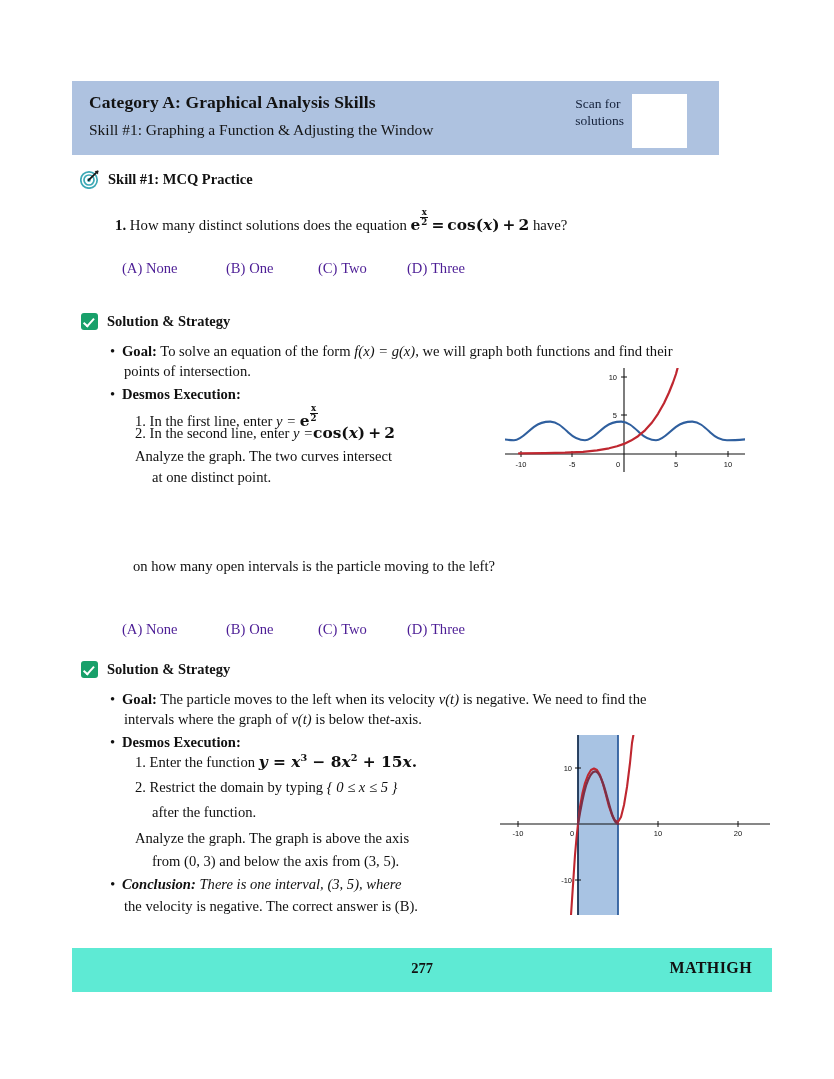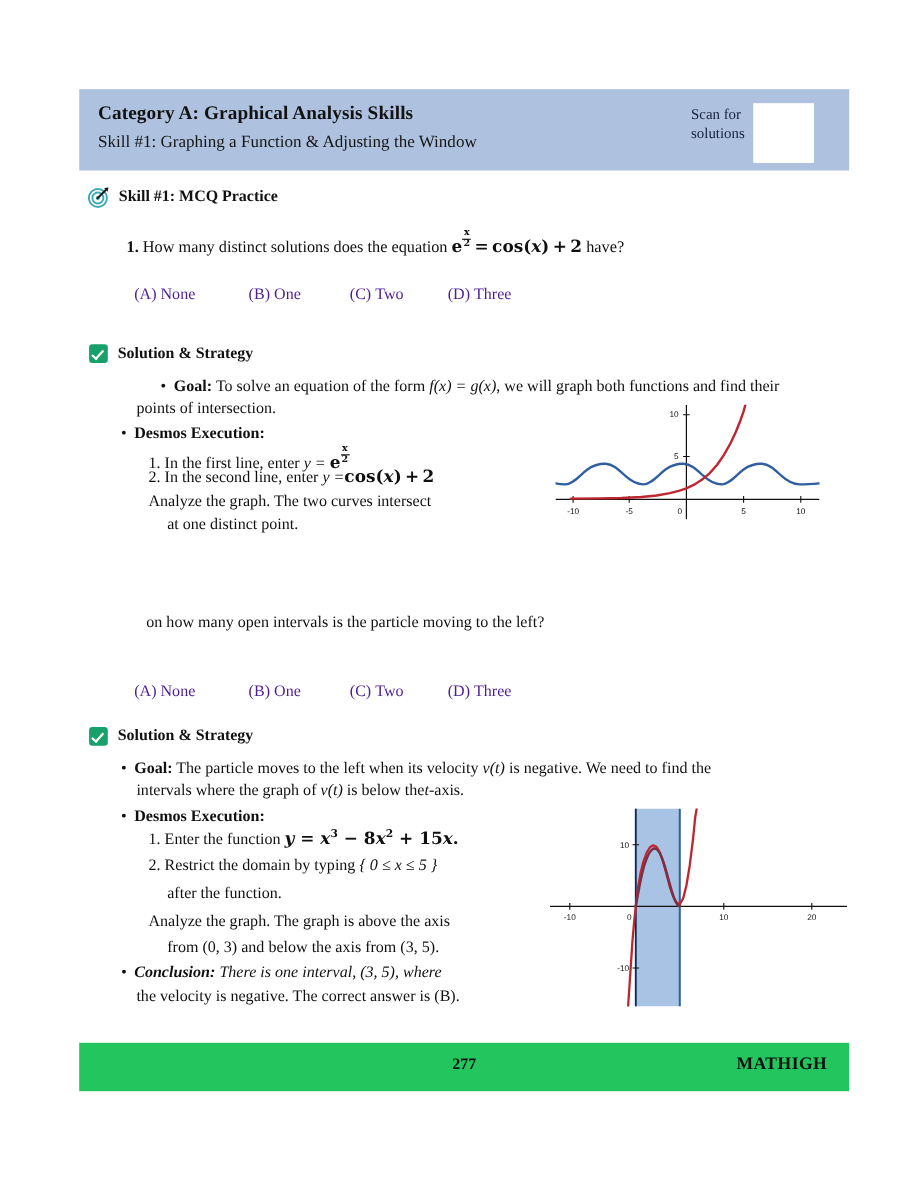--- a/index.html
+++ b/index.html
@@ -21,21 +21,21 @@
     width: 834px;
     height: 1079px;
     background: #ffffff;
   }
 
   
   .header-band {
     position: absolute;
     left: 72px;
     top: 81px;
-    width: 700px;
+    width: 647px;
     height: 74px;
     background: #aec2e0;
     box-sizing: border-box;
   }
   .header-left {
     position: absolute;
     left: 17px;
     top: 11px;
   }
   .header-title {
@@ -175,21 +175,21 @@
   .figure { position: absolute; }
   .figure svg { display: block; }
 
   
   .footer-band {
     position: absolute;
     left: 72px;
     top: 948px;
     width: 700px;
     height: 44px;
-    background: #22c55e;
+    background: #5eead4;
   }
   .footer-page {
     position: absolute;
     left: 0; right: 0;
     top: 12px;
     text-align: center;
     font-size: 14.5px;
     font-weight: bold;
     color: #111111;
   }
@@ -253,21 +253,21 @@
     <span>
       <span>(D)</span>&nbsp;<span>Three</span>
     </span>
   </div>
 
   <div class="section-head" style="left:81px; top:313px;">
     <span class="icon-check"></span>
     <span class="label">Solution &amp; Strategy</span>
   </div>
 
-  <div class="bullet" style="left:122px; top:342px; width:635px;margin-left:36px;">
+  <div class="bullet" style="left:122px; top:342px; width:635px;">
     <b>Goal:</b>
     <span>To solve an equation of the form</span>
     <span class="mathit"><i>f</i>(<i>x</i>) = <i>g</i>(<i>x</i>)</span><span>, we will graph both functions and find their</span>
   </div>
   <div class="tb" style="left:124px; top:362px; width:620px;">points of intersection.</div>
 
   <div class="bullet" style="left:122px; top:385px;">
     <b>Desmos Execution:</b>
   </div>
 

